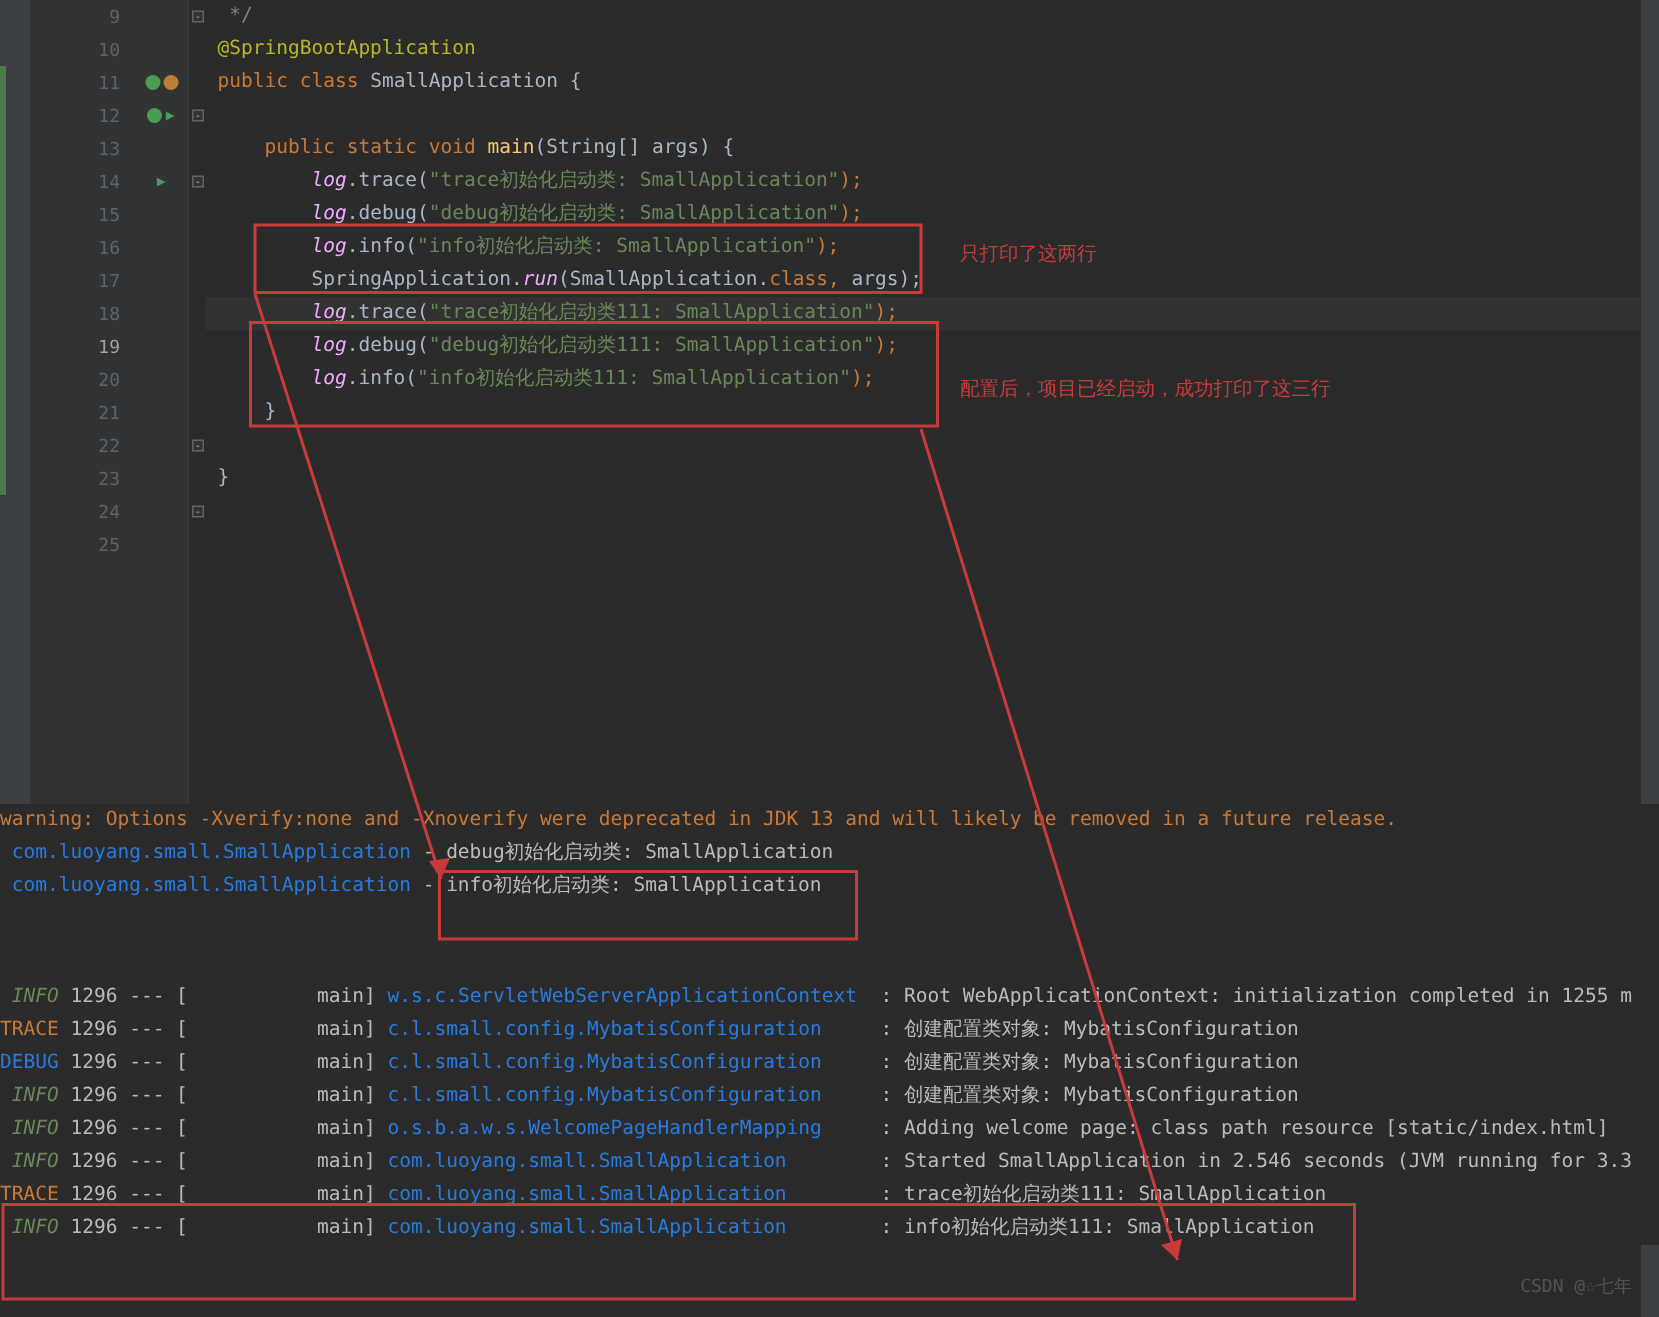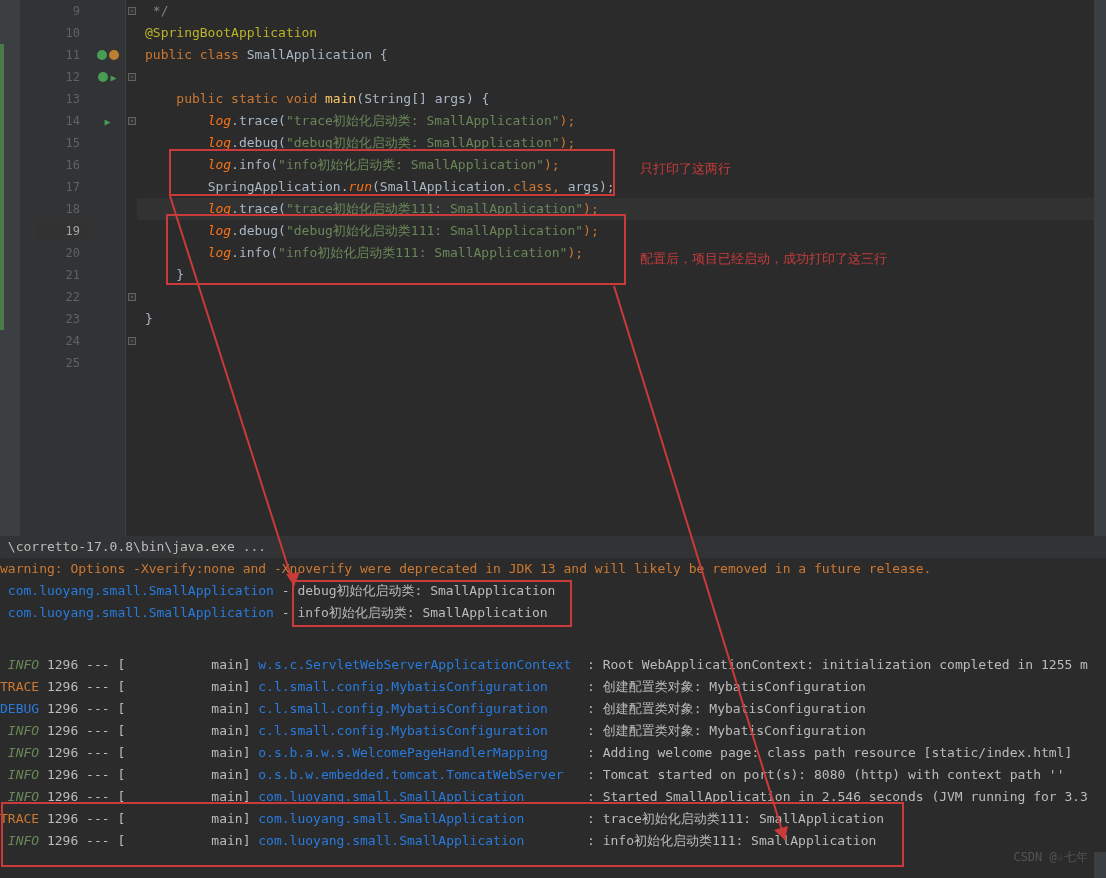--- a/index.html
+++ b/index.html
@@ -94,21 +94,21 @@
       height: 22px;
       line-height: 22px;
       padding-left: 8px;
       white-space: pre;
     }
     .code-line.current { background: #323232; }
     .kw-orange { color: #cc7832; }
     .kw-yellow { color: #bbb529; }
     .kw-string { color: #6a8759; }
     .kw-method { color: #ffc66d; }
-    .kw-static { font-style: italic; color: #f97316; text-align: center; }
+    .kw-static { font-style: italic; color: #f0abfc; text-align: center; }
     .kw-comment { color: #808080; }
     .kw-white { color: #a9b7c6; }
     .anno-red {
       color: #c93b3b;
       font-size: 13px;
       position: absolute;
     }
     .red-box {
       position: absolute;
       border: 2px solid #c93b3b;
@@ -246,33 +246,31 @@
     <div class="code-line"><span class="kw-white">}</span></div>
     <div class="code-line"></div>
     <div class="anno-red" style="top:160px; left:503px;">只打印了这两行</div>
     <div class="anno-red" style="top:250px; left:503px;">配置后，项目已经启动，成功打印了这三行</div>
   </div>
   <div class="scrollbar-v"></div>
 </div>
 
 <div class="console-area">
   <div class="console-top">
-    <div class="console-line" style="background:#313335;"> \corretto-17.0.8\bin\java.exe ...</div>
     <div class="console-line"><span class="console-orange">warning: Options -Xverify:none and -Xnoverify were deprecated in JDK 13 and will likely be removed in a future release.</span></div>
     <div class="console-line"><span class="log-class"> com.luoyang.small.SmallApplication</span><span> - </span><span class="log-msg">debug初始化启动类: SmallApplication</span></div>
     <div class="console-line"><span class="log-class"> com.luoyang.small.SmallApplication</span><span> - </span><span class="log-msg">info初始化启动类: SmallApplication</span></div>
   </div>
   <div style="height:20px;"></div>
   <div>
     <div class="console-line"><span class="log-info"> INFO</span><span> 1296 --- [           main] </span><span class="log-class">w.s.c.ServletWebServerApplicationContext</span><span class="log-msg">  : Root WebApplicationContext: initialization completed in 1255 m</span></div>
     <div class="console-line"><span class="log-trace">TRACE</span><span> 1296 --- [           main] </span><span class="log-class">c.l.small.config.MybatisConfiguration</span><span class="log-msg">     : 创建配置类对象: MybatisConfiguration</span></div>
     <div class="console-line"><span class="log-debug">DEBUG</span><span> 1296 --- [           main] </span><span class="log-class">c.l.small.config.MybatisConfiguration</span><span class="log-msg">     : 创建配置类对象: MybatisConfiguration</span></div>
     <div class="console-line"><span class="log-info"> INFO</span><span> 1296 --- [           main] </span><span class="log-class">c.l.small.config.MybatisConfiguration</span><span class="log-msg">     : 创建配置类对象: MybatisConfiguration</span></div>
     <div class="console-line"><span class="log-info"> INFO</span><span> 1296 --- [           main] </span><span class="log-class">o.s.b.a.w.s.WelcomePageHandlerMapping</span><span class="log-msg">     : Adding welcome page: class path resource [static/index.html]</span></div>
-    <div class="console-line"><span class="log-info"> INFO</span><span> 1296 --- [           main] </span><span class="log-class">o.s.b.w.embedded.tomcat.TomcatWebServer</span><span class="log-msg">   : Tomcat started on port(s): 8080 (http) with context path ''</span></div>
     <div class="console-line"><span class="log-info"> INFO</span><span> 1296 --- [           main] </span><span class="log-class">com.luoyang.small.SmallApplication</span><span class="log-msg">        : Started SmallApplication in 2.546 seconds (JVM running for 3.3</span></div>
     <div class="console-line"><span class="log-trace">TRACE</span><span> 1296 --- [           main] </span><span class="log-class">com.luoyang.small.SmallApplication</span><span class="log-msg">        : trace初始化启动类111: SmallApplication</span></div>
     <div class="console-line"><span class="log-info"> INFO</span><span> 1296 --- [           main] </span><span class="log-class">com.luoyang.small.SmallApplication</span><span class="log-msg">        : info初始化启动类111: SmallApplication</span></div>
   </div>
 </div>
 
 <div class="red-box" style="left:169px;top:149px;width:446px;height:47px;"></div>
 <div class="red-box" style="left:166px;top:214px;width:460px;height:71px;"></div>
 <div class="red-box" style="left:292px;top:580px;width:280px;height:47px;"></div>
 <div class="red-box" style="left:1px;top:802px;width:903px;height:65px;"></div>

